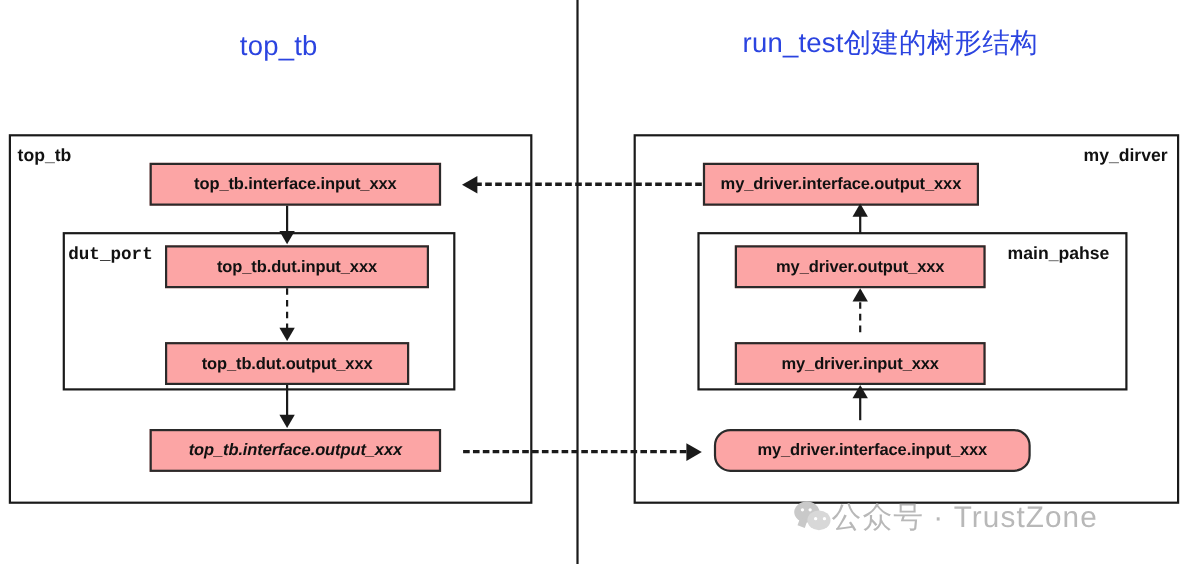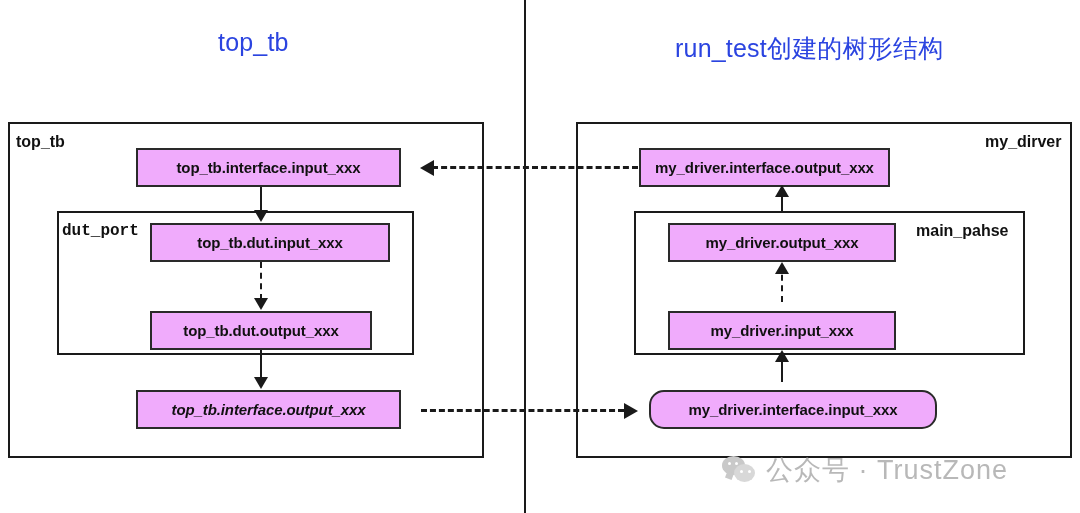--- a/index.html
+++ b/index.html
@@ -17,21 +17,21 @@
   }
   .title {
     position: absolute;
     color: #2b44e0;
     font-size: 25px;
     font-weight: 400;
     white-space: nowrap;
     letter-spacing: 0.2px;
   }
   #title-left  { left: 218px; top: 28px; }
-  #title-right { left: 675px; top: 32px; }
+  #title-right { left: 675px; top: 22px; }
 
   .divider {
     position: absolute;
     left: 524px;
     top: 0px;
     width: 2px;
     height: 513px;
     background: #1a1a1a;
   }
 
@@ -48,21 +48,21 @@
     font-weight: bold;
     color: #111111;
     white-space: nowrap;
   }
 
   
   .node {
     position: absolute;
     border: 2px solid #2a2a2a;
     box-sizing: border-box;
-    background: #f0abfc;
+    background: #fca5a5;
     display: flex;
     align-items: center;
     justify-content: center;
     font-size: 15px;
     font-weight: bold;
     color: #111111;
     white-space: nowrap;
     letter-spacing: -0.1px;
   }
 
@@ -111,21 +111,21 @@
     border-left: 14px solid #1a1a1a;
   }
 
   
   #watermark {
     position: absolute;
     left: 722px;
     top: 452px;
     display: flex;
     align-items: center;
-    gap: 10px;
+    gap: 0;
     color: #b8b8b8;
     font-size: 27px;
     font-family: "Liberation Serif", "DejaVu Serif", serif;
     white-space: nowrap;
     pointer-events: none;
   }
   #watermark .wm-text {
     font-family: "Liberation Sans", "DejaVu Sans", sans-serif;
     letter-spacing: 1px;
   }

